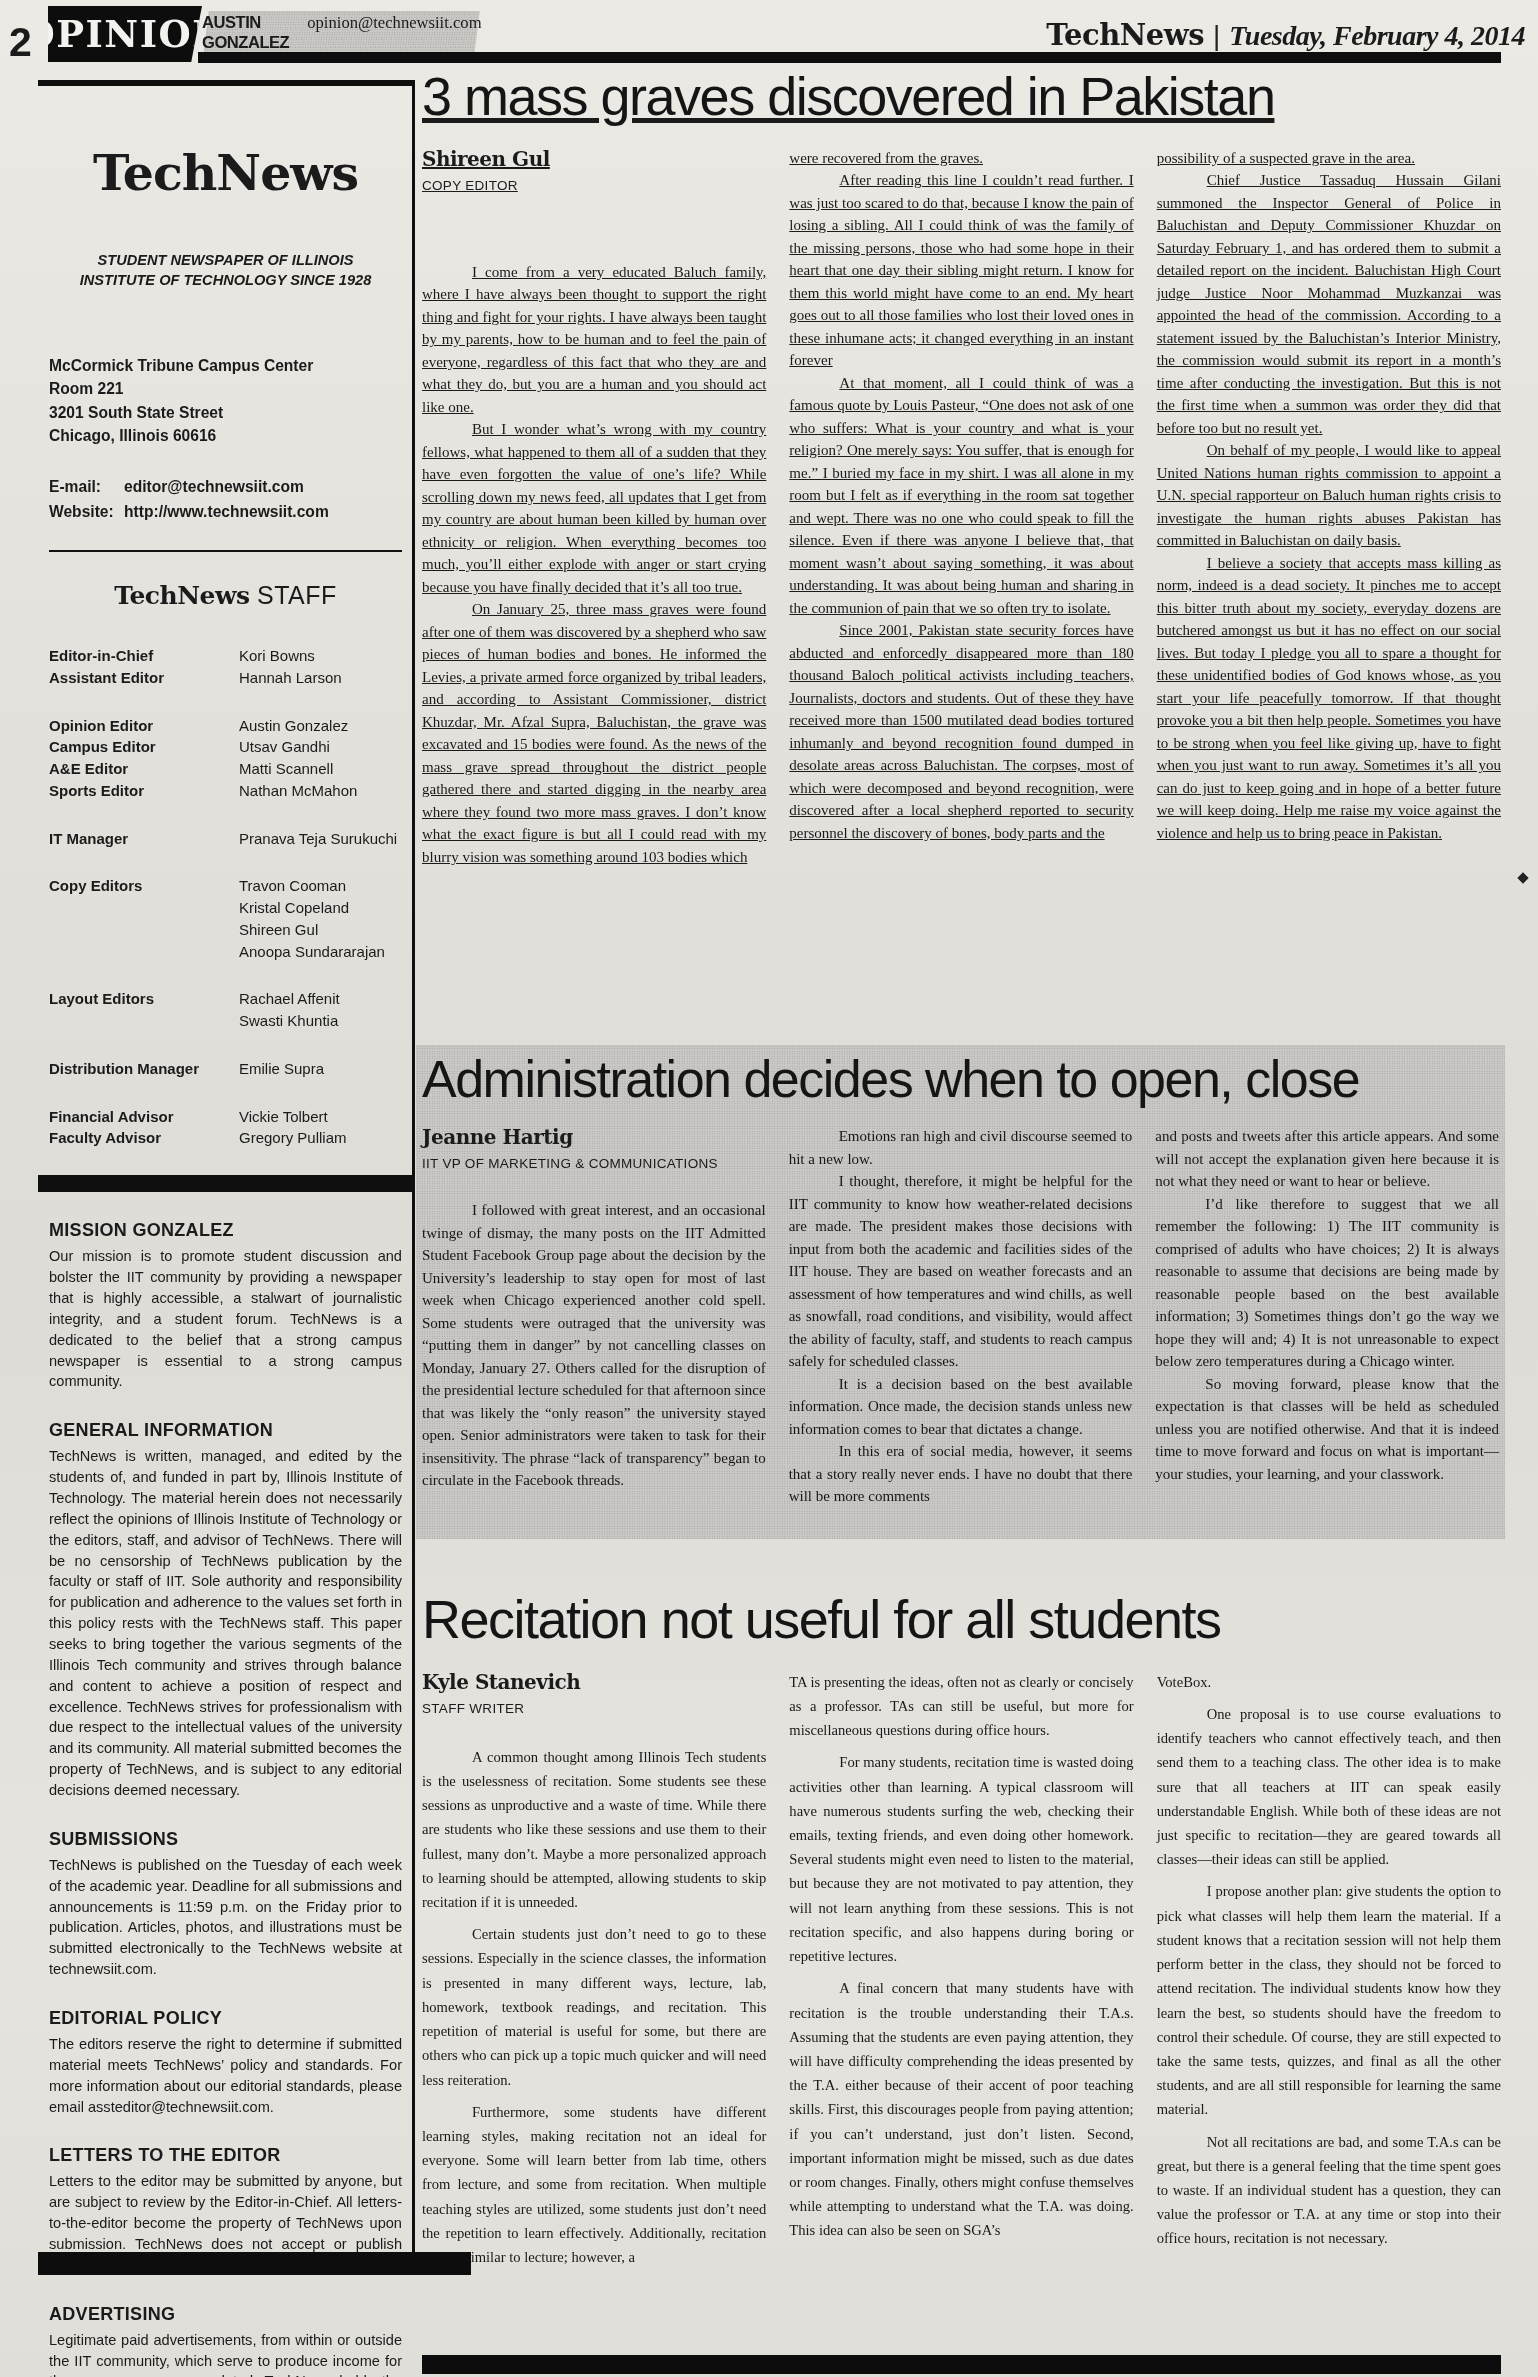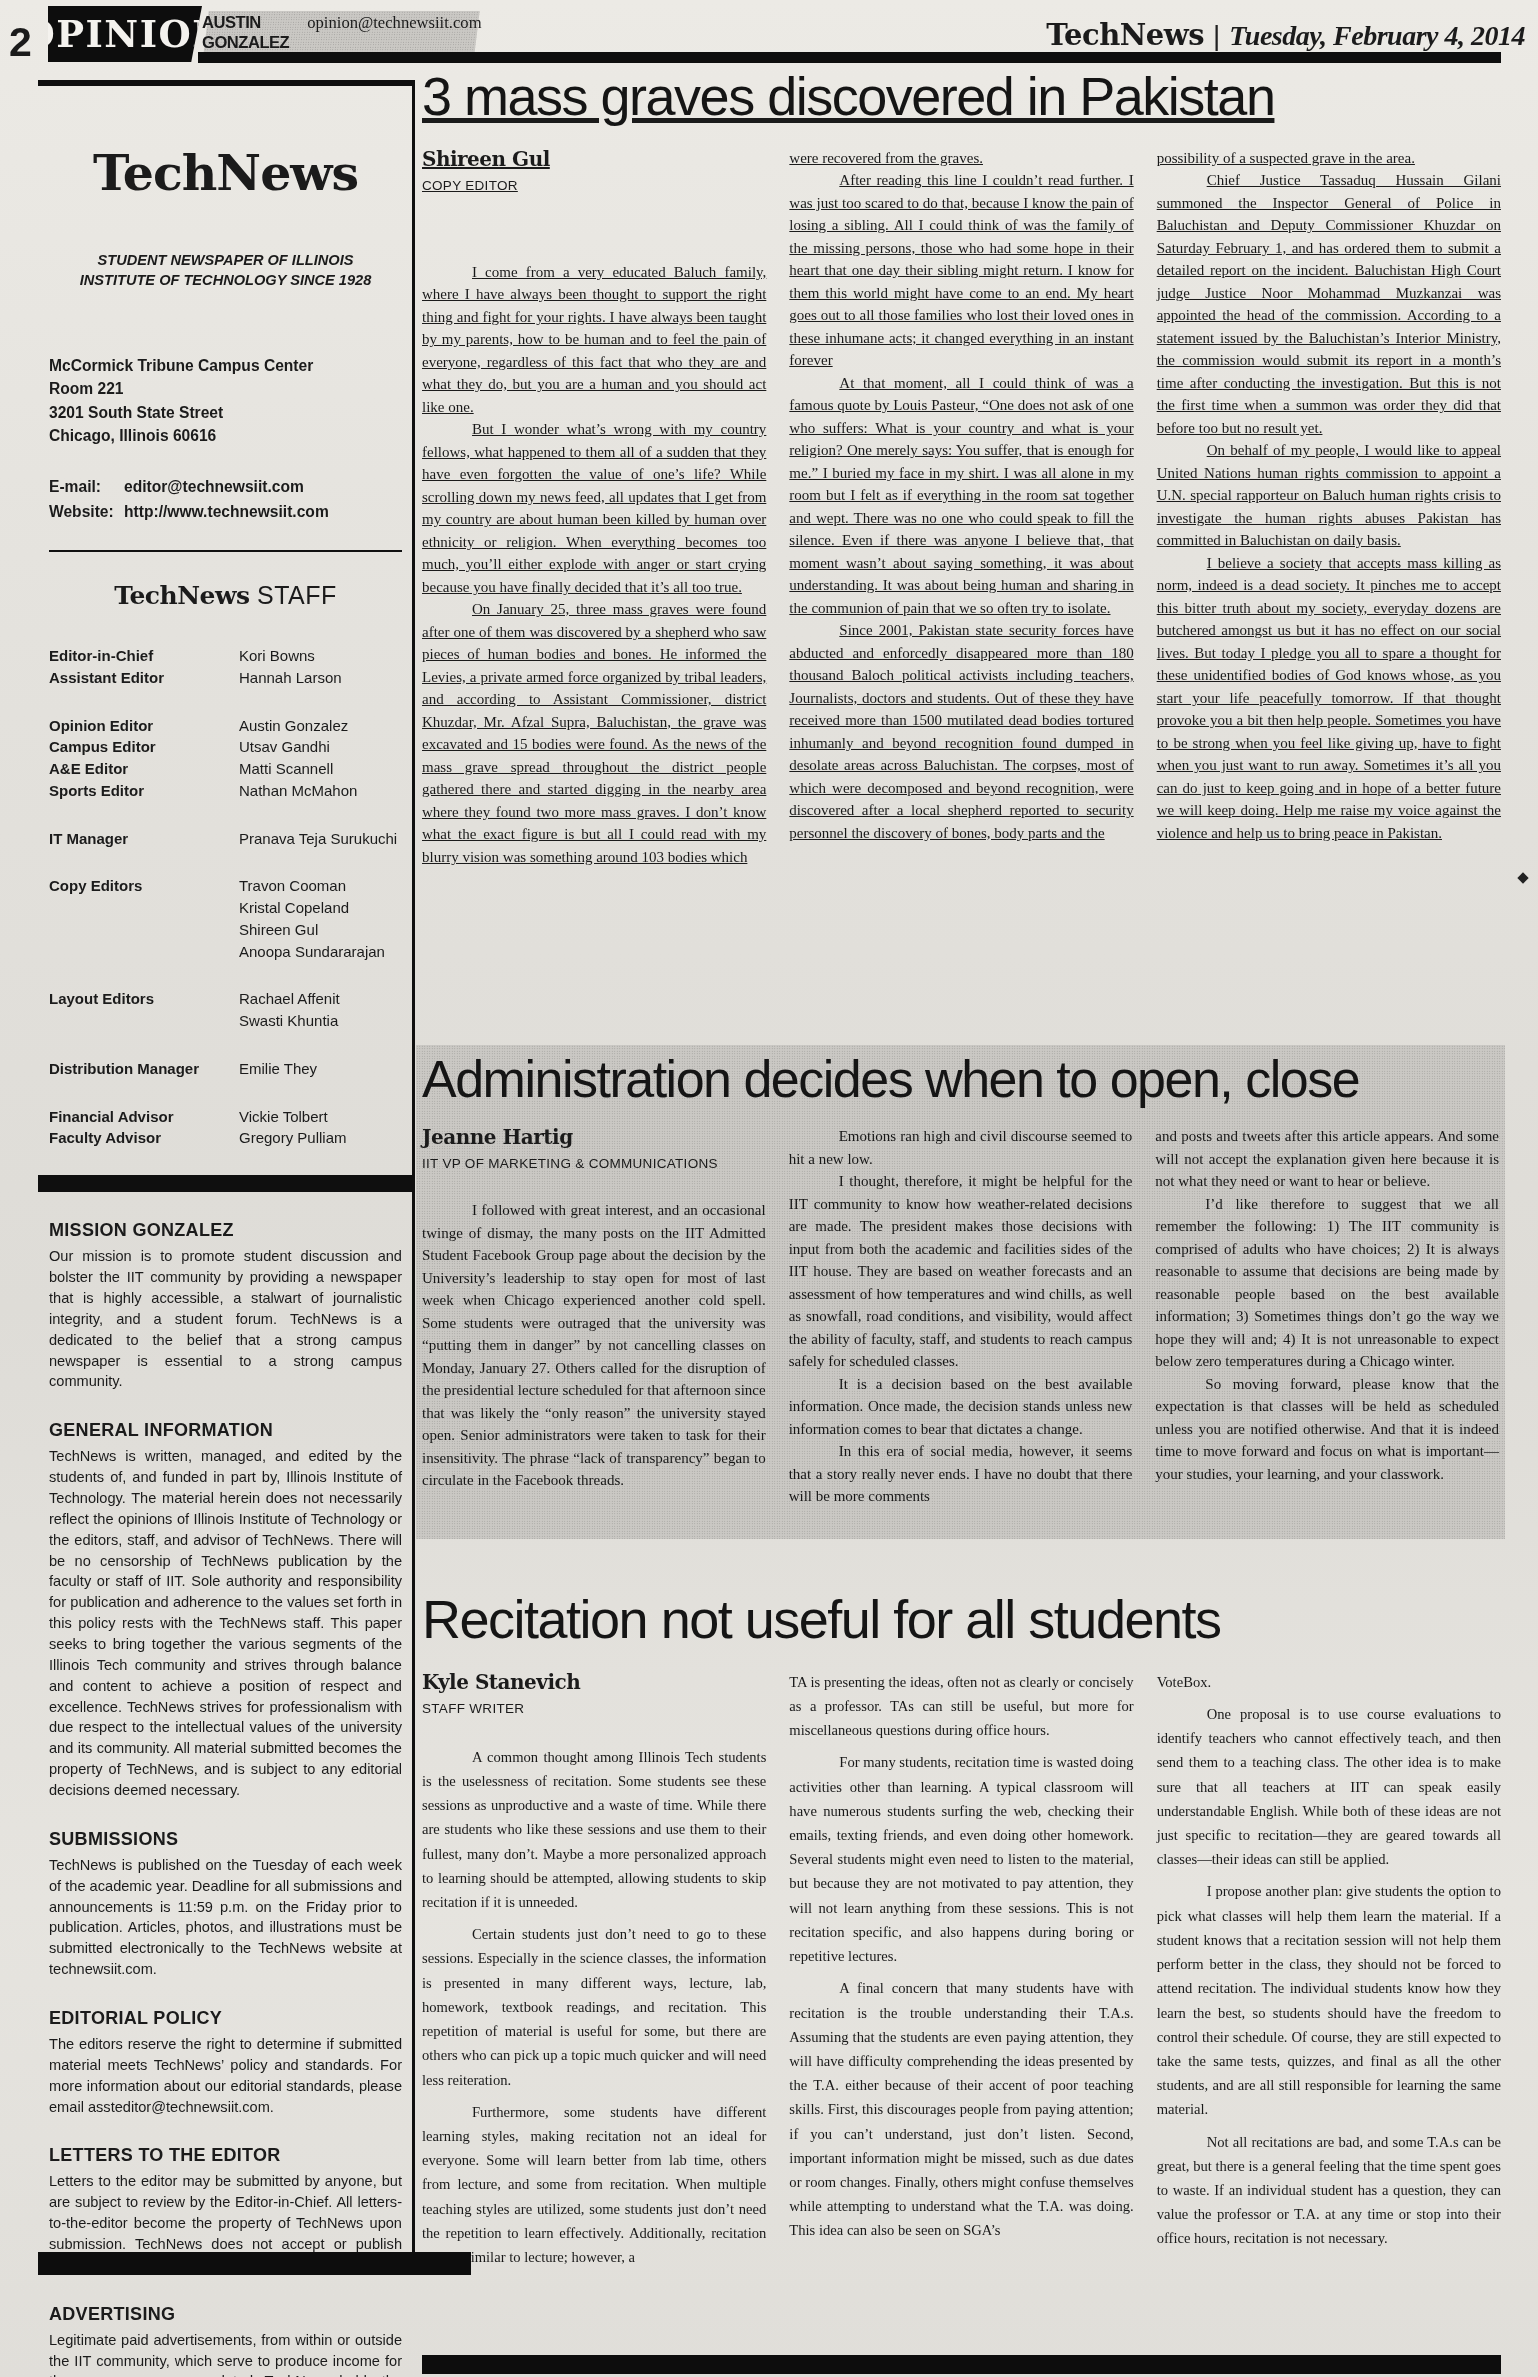--- a/index.html
+++ b/index.html
@@ -181,21 +181,21 @@
           <span class="staff-name">Rachael Affenit</span>
         </div>
         <div class="staff-row">
           <span class="staff-role"></span>
           <span class="staff-name">Swasti Khuntia</span>
         </div>
       </div>
       <div class="staff-group">
         <div class="staff-row">
           <span class="staff-role">Distribution Manager</span>
-          <span class="staff-name">Emilie They</span>
+          <span class="staff-name">Emilie Supra</span>
         </div>
       </div>
       <div class="staff-group">
         <div class="staff-row">
           <span class="staff-role">Financial Advisor</span>
           <span class="staff-name">Vickie Tolbert</span>
         </div>
         <div class="staff-row">
           <span class="staff-role">Faculty Advisor</span>
           <span class="staff-name">Gregory Pulliam</span>

